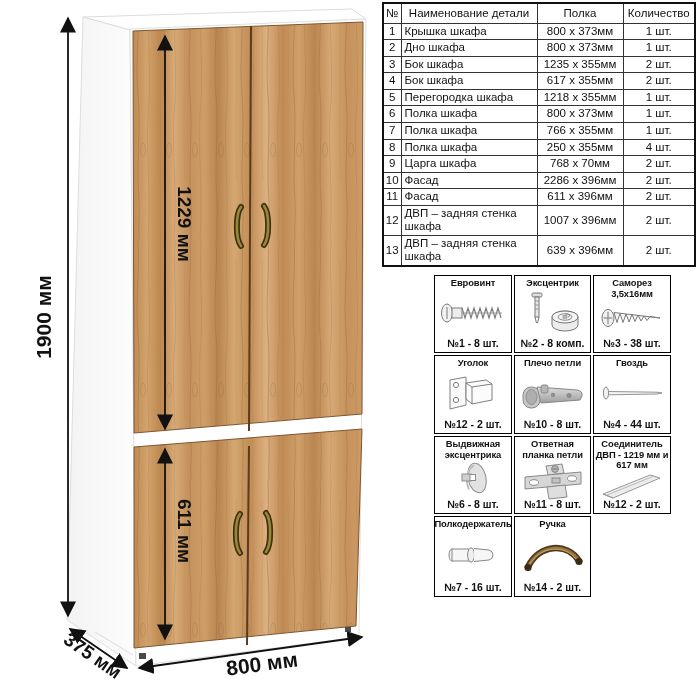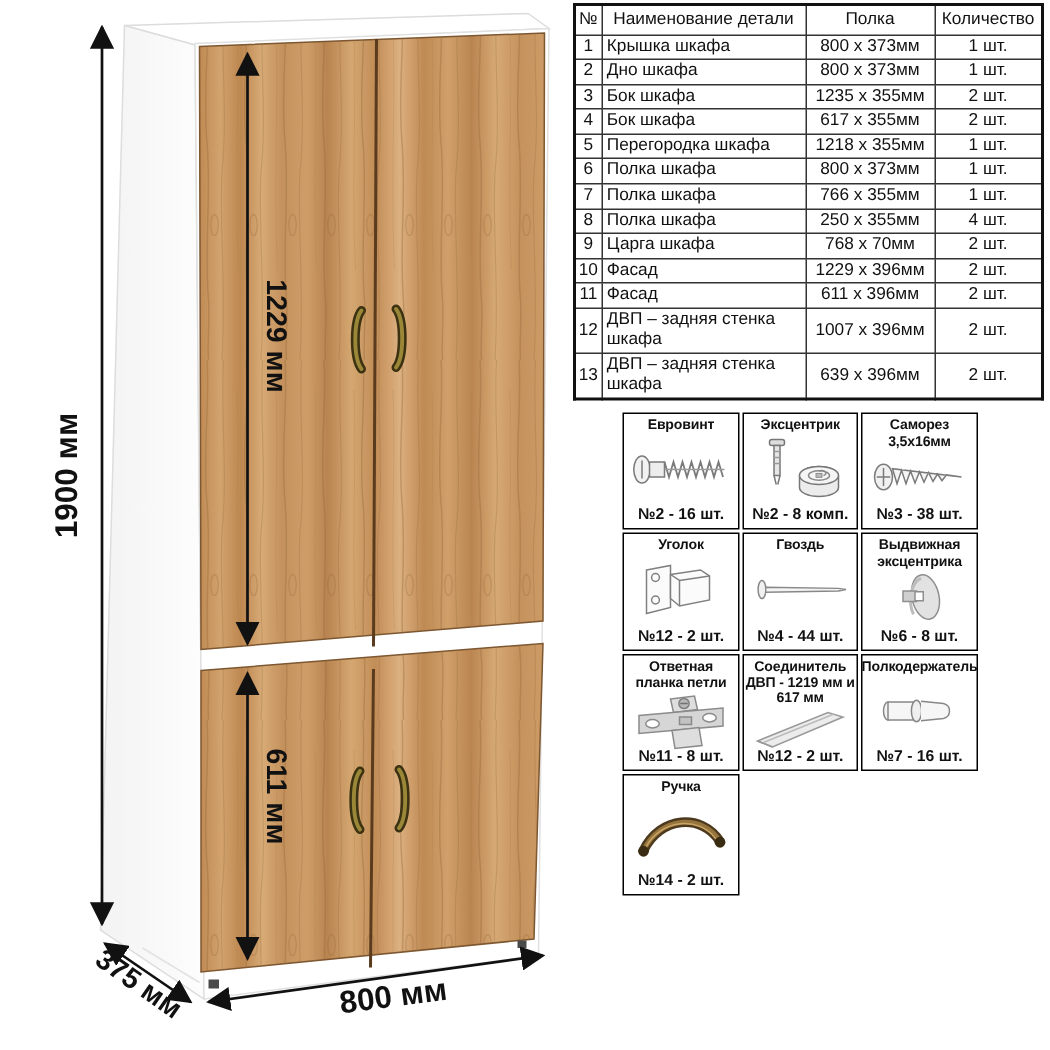--- a/index.html
+++ b/index.html
@@ -11,21 +11,21 @@
   .dim.big{font-size:21px;}
   .dim.mid{font-size:19px;}
   .dimline{stroke:#111;stroke-width:1.8;marker-start:url(#ah);marker-end:url(#ah);}
   
   .parts{position:absolute;left:382px;top:2px;width:312px;border-collapse:collapse;
          font-size:11.5px;line-height:1.18;table-layout:fixed;border:2px solid #111;background:#fff;}
   .parts th,.parts td{border:1px solid #333;padding:1px 3px;overflow:hidden;}
   .parts th{font-weight:normal;text-align:center;padding:2.5px 1px;}
   .parts td.c{text-align:center;padding:1px 0;}
   
-  .hw-grid{position:absolute;left:415px;top:275px;display:grid;
+  .hw-grid{position:absolute;left:434px;top:275px;display:grid;
            grid-template-columns:78px 77px 78px;grid-template-rows:78px 79px 78px 81px 86px;gap:2px;}
   .hw-cell{border:1.6px solid #000;background:#fff;display:flex;flex-direction:column;
            align-items:center;padding:2px 1px 3px 1px;box-sizing:border-box;}
   .hw-title{font-weight:bold;font-size:9.4px;text-align:center;line-height:1.12;letter-spacing:-.1px;}
   .hw-icon{flex:1;display:flex;align-items:center;justify-content:center;min-height:0;}
   .hw-count{font-weight:bold;font-size:10.5px;white-space:nowrap;}
   .hw-empty{border:none;}
 </style>
 </head>
 <body>
@@ -179,21 +179,21 @@
         </tr>
       <tr>
           <td class="c">9</td>
           <td>Царга шкафа</td>
           <td class="c">768 х 70мм</td>
           <td class="c">2 шт.</td>
         </tr>
       <tr>
           <td class="c">10</td>
           <td>Фасад</td>
-          <td class="c">1229 х 396мм</td>
+          <td class="c">2286 х 396мм</td>
           <td class="c">2 шт.</td>
         </tr>
       <tr>
           <td class="c">11</td>
           <td>Фасад</td>
           <td class="c">611 х 396мм</td>
           <td class="c">2 шт.</td>
         </tr>
       <tr>
           <td class="c">12</td>
@@ -216,21 +216,21 @@
       <div class="hw-title">Евровинт</div>
       <div class="hw-icon">
         <svg width="68" height="26" viewBox="0 0 68 26">
             <ellipse cx="8" cy="13" rx="5.5" ry="9" fill="#f2f2f2" stroke="#7a7a7a"></ellipse>
             <line x1="8" y1="7" x2="8" y2="19" stroke="#7a7a7a"></line>
             <rect x="13" y="8" width="10" height="10" fill="#ededed" stroke="#7a7a7a"></rect>
             <path d="M23,8 l3,10 3,-10 3,10 3,-10 3,10 3,-10 3,10 3,-10 3,10 3,-10 3,10 3,-10 3,10" fill="none" stroke="#7a7a7a" stroke-width="1.2"></path>
             <line x1="23" y1="13" x2="63" y2="13" stroke="#9a9a9a" stroke-width="1"></line>
           </svg>
       </div>
-      <div class="hw-count">№2 - 16 шт.</div>
+      <div class="hw-count">№1 - 8 шт.</div>
     </div>
 
     <div class="hw-cell">
       <div class="hw-title">Эксцентрик</div>
       <div class="hw-icon">
         <svg width="68" height="44" viewBox="0 0 68 44">
             <rect x="13" y="2" width="10" height="4" rx="1.5" fill="#ddd" stroke="#777"></rect>
             <rect x="16" y="6" width="4" height="20" fill="#e6e6e6" stroke="#777"></rect>
             <line x1="16" y1="10" x2="20" y2="10" stroke="#999"></line>
             <line x1="16" y1="14" x2="20" y2="14" stroke="#999"></line>
@@ -268,20 +268,40 @@
             <circle cx="16" cy="13" r="2.6" fill="none" stroke="#808080"></circle>
             <circle cx="16" cy="28" r="2.6" fill="none" stroke="#808080"></circle>
             <polygon points="26,11 46,8 52,12 52,28 32,32 26,27" fill="#fbfbfb" stroke="#808080"></polygon>
             <polyline points="26,11 32,15 32,32" fill="none" stroke="#808080"></polyline>
             <polyline points="32,15 52,12" fill="none" stroke="#808080"></polyline>
           </svg>
       </div>
       <div class="hw-count">№12 - 2 шт.</div>
     </div>
 
+    <div class="hw-cell">
+      <div class="hw-title">Плечо петли</div>
+      <div class="hw-icon">
+        <svg width="68" height="40" viewBox="0 0 68 40">
+            <defs>
+              <linearGradient id="hgm" x1="0" y1="0" x2="0" y2="1">
+                <stop offset="0" stop-color="#dedede"></stop>
+                <stop offset="1" stop-color="#9e9e9e"></stop>
+              </linearGradient>
+            </defs>
+            <rect x="4" y="14" width="17" height="21" rx="8" fill="#c6c6c6" stroke="#8a8a8a"></rect>
+            <ellipse cx="12.5" cy="24" rx="5.5" ry="7.5" fill="#aeaeae" stroke="#909090"></ellipse>
+            <path d="M18,14 L58,17 Q64,18 63,23 L61,27 L22,30 Z" fill="url(#hgm)" stroke="#868686"></path>
+            <circle cx="50" cy="22.5" r="2.6" fill="#8e8e8e"></circle>
+            <circle cx="34" cy="22" r="2.2" fill="#8e8e8e"></circle>
+            <rect x="22" y="12" width="7" height="8" rx="2" fill="#b5b5b5" stroke="#8a8a8a"></rect>
+          </svg>
+      </div>
+      <div class="hw-count">№10 - 8 шт.</div>
+    </div>
 
     <div class="hw-cell">
       <div class="hw-title">Гвоздь</div>
       <div class="hw-icon">
         <svg width="66" height="22" viewBox="0 0 66 22">
             <ellipse cx="7" cy="11" rx="2.6" ry="6" fill="#f0f0f0" stroke="#888"></ellipse>
             <polygon points="9.5,9.5 58,10.2 63,11 58,12 9.5,12.8" fill="#f4f4f4" stroke="#888" stroke-width=".9"></polygon>
           </svg>
       </div>
       <div class="hw-count">№4 - 44 шт.</div>

